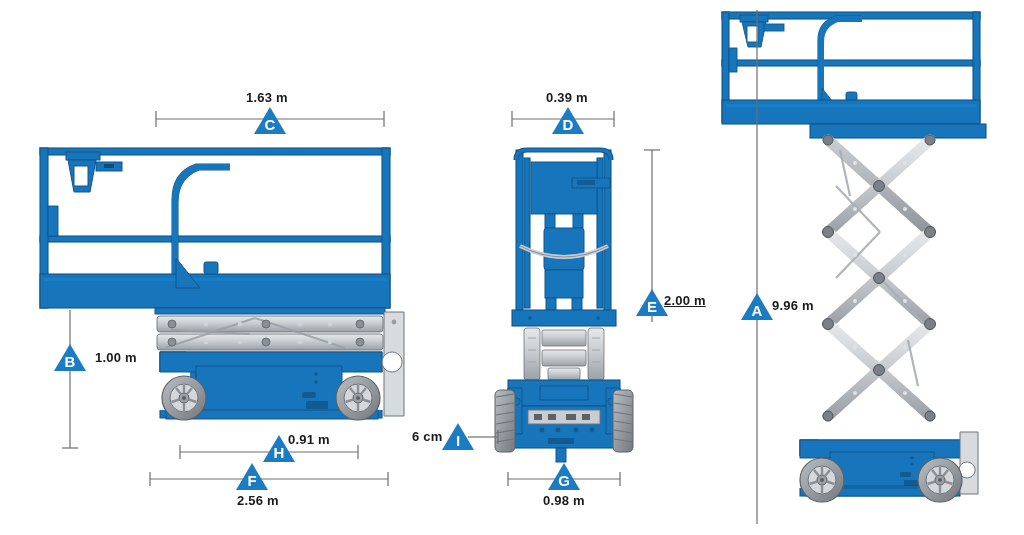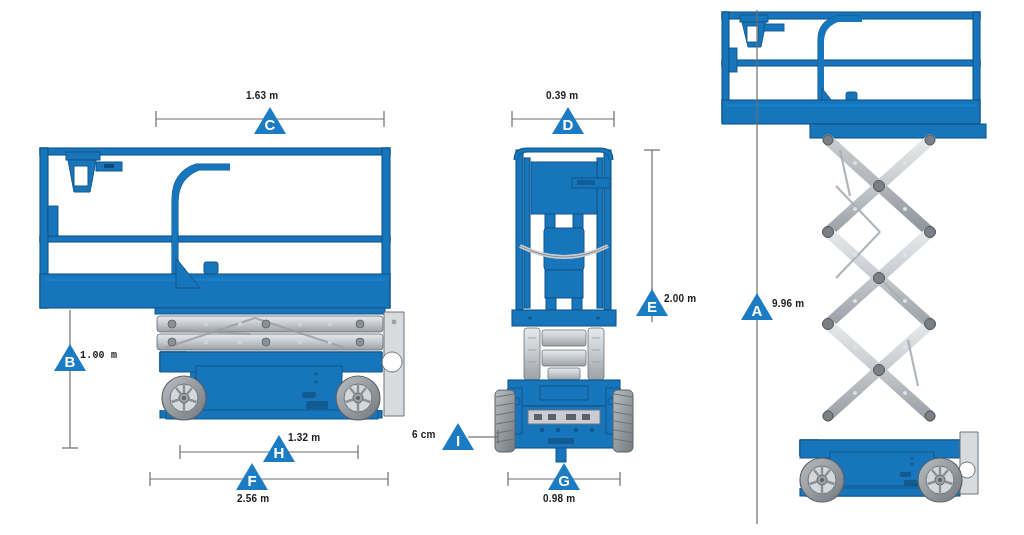--- a/index.html
+++ b/index.html
@@ -18,21 +18,21 @@
   svg.layer {
     position: absolute;
     left: 0;
     top: 0;
     width: 1024px;
     height: 535px;
   }
   .dimlabel {
     position: absolute;
     font-family: "Liberation Sans", sans-serif;
-    font-size: 10px;
+    font-size: 13px;
     font-weight: bold;
     color: #1a1a1a;
     white-space: nowrap;
     letter-spacing: 0.2px;
     text-align: center;
   }
   .marker {
     position: absolute;
     width: 34px;
     height: 30px;
@@ -465,22 +465,22 @@
       </svg>
   </div>
   <div class="marker" style="left:740px; top:291px;">
     <svg viewBox="0 0 34 30">
         <polygon points="17,2 33,29 1,29" fill="#1b7cc4"></polygon>
       <text class="mtxt" x="17" y="25" text-anchor="middle">A</text>
       </svg>
   </div>
 
   <div class="dimlabel" style="left:246px; top:90px;">1.63 m</div>
-  <div class="dimlabel" style="left:80px; top:350px;font-family:Liberation Mono, monospace;">1.00 m</div>
-  <div class="dimlabel" style="left:288px; top:432px;">1.32 m</div>
+  <div class="dimlabel" style="left:95px; top:350px;">1.00 m</div>
+  <div class="dimlabel" style="left:288px; top:432px;">0.91 m</div>
   <div class="dimlabel" style="left:237px; top:493px;">2.56 m</div>
   <div class="dimlabel" style="left:546px; top:90px;">0.39 m</div>
-  <div class="dimlabel" style="left:664px; top:293px;">2.00 m</div>
+  <div class="dimlabel" style="left:664px; top:293px;text-decoration:underline;">2.00 m</div>
   <div class="dimlabel" style="left:543px; top:493px;">0.98 m</div>
   <div class="dimlabel" style="left:412px; top:429px;">6 cm</div>
   <div class="dimlabel" style="left:772px; top:298px;">9.96 m</div>
 
 </div>
 
 </body></html>

